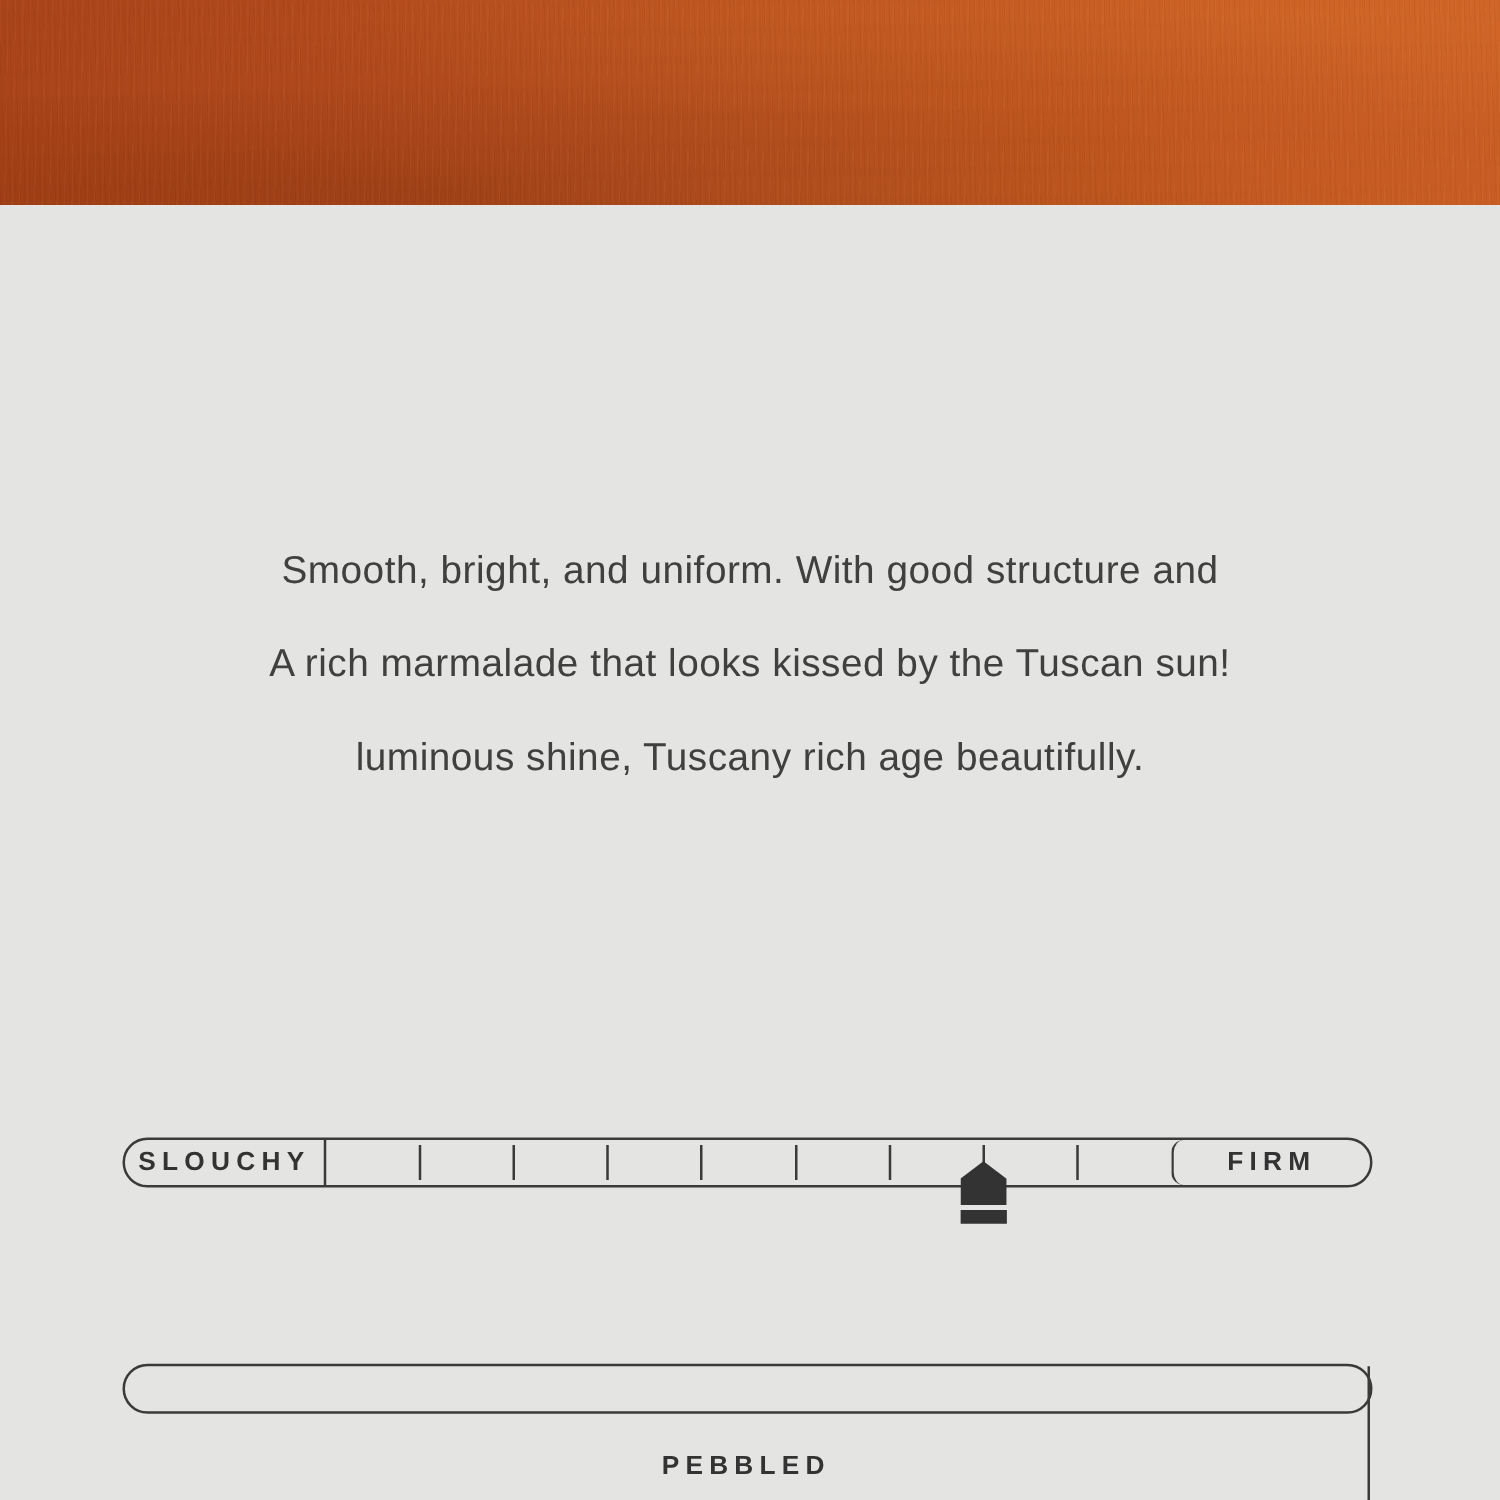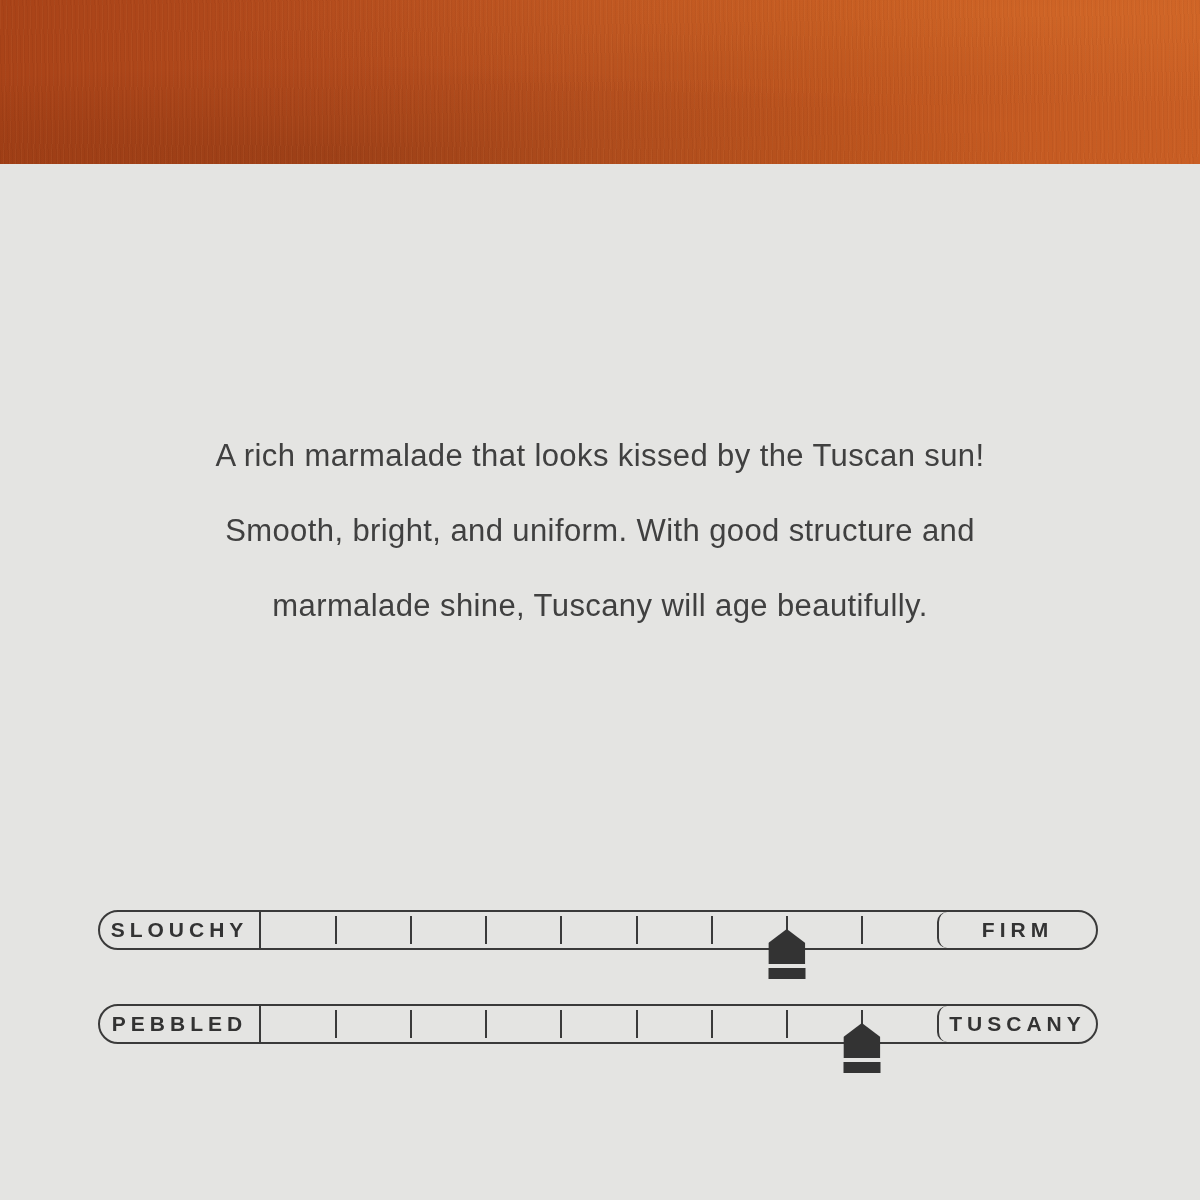--- a/index.html
+++ b/index.html
@@ -47,21 +47,21 @@
     color:#404040;
   }
 
   
   .scale{
     position:absolute;left:98px;width:1000px;height:40px;
     border:2px solid #3a3a3a;border-radius:21px;
     display:flex;box-sizing:border-box;
   }
   .scale.first{top:910px;justify-content:flex-end;}
-  .scale.second{top:1004px;}
+  .scale.second{top:1091px;flex-direction:column;}
   .cap{
     display:flex;align-items:center;justify-content:center;
     font-weight:bold;font-size:21px;letter-spacing:5px;
     color:#333;white-space:nowrap;
   }
   .cap.left{flex:0 0 159px;border-right:2px solid #3a3a3a;}
   .cap.right{flex:0 0 157px;border-left:2px solid #3a3a3a;border-radius:10px;}
   .track{position:relative;flex:1 1 auto;}
   .tick{
     position:absolute;top:4px;width:2px;height:28px;
@@ -83,23 +83,23 @@
 </style>
 </head>
 <body>
 
 <div class="page">
 
   <div class="hero"></div>
 
 
   <div class="description">
+    <div>Smooth, bright, and uniform. With good structure and</div>
     <div>A rich marmalade that looks kissed by the Tuscan sun!</div>
-    <div>Smooth, bright, and uniform. With good structure and</div>
-    <div>marmalade shine, Tuscany will age beautifully.</div>
+    <div>luminous shine, Tuscany rich age beautifully.</div>
   </div>
 
   <div class="scale first">
     <div class="cap left">SLOUCHY</div>
     <div class="track">
       <div class="marker" style="left: 77.7778%;">
         <div class="marker-head"></div>
         <div class="marker-base"></div>
       </div>
     <span class="tick" style="left: 11.1111%;"></span>

